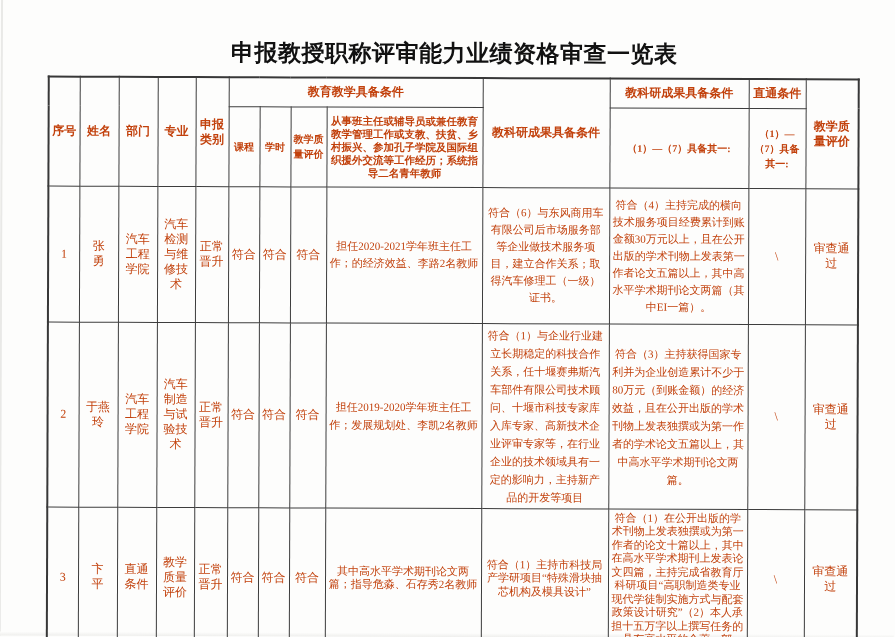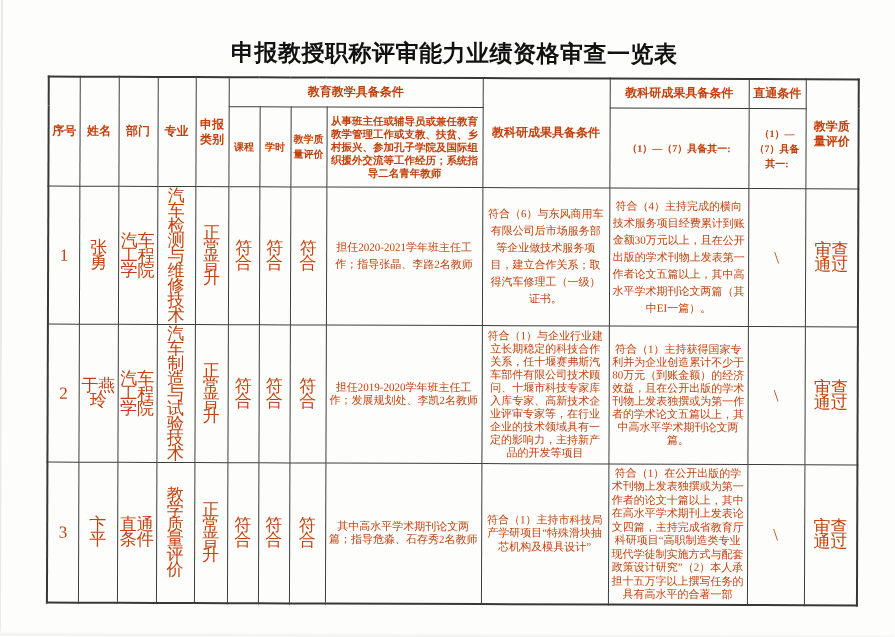--- a/index.html
+++ b/index.html
@@ -53,32 +53,32 @@
   .review th.duty-head {
     font-size: 10.5px;
     line-height: 13px;
     padding: 7px 4px;
   }
   .review th.sub {
     font-size: 10px;
     line-height: 15px;
   }
   .review tbody td {
-    font-size: 17px;
+    font-size: 12px;
     line-height: 15px;
   }
   .review tbody tr.r0 { height: 136px; }
   .review tbody tr.r1 { height: 126px; }
   .review tbody tr.r2 { height: 129px; }
   .review td.longtext {
     font-size: 11px;
     padding: 2px 3px;
   }
   .review tr.r0 td.longtext { line-height: 17px; }
-  .review tr.r1 td.longtext { line-height: 13px; }
+  .review tr.r1 td.longtext { line-height: 18px; }
   .review tr.r2 td.longtext { line-height: 13.5px; margin-left: 16px; }
   
   .scan-edge-left {
     position: absolute; left: 0; top: 0; width: 2px; height: 637px;
     background: #e9e9e7;
   }
   .scan-edge-bottom {
     position: absolute; left: 0; top: 633px; width: 895px; height: 4px;
     background: linear-gradient(#fdfdfc, #efefed);
   }
@@ -133,38 +133,38 @@
     <tbody>
       <tr class="r0">
         <td>1</td>
         <td>张　勇</td>
         <td>汽车工程学院</td>
         <td>汽车检测与维修技术</td>
         <td>正常晋升</td>
         <td>符合</td>
         <td>符合</td>
         <td>符合</td>
-        <td class="longtext">担任2020-2021学年班主任工作；指导张晶、李路2名教师</td>
+        <td class="longtext">担任2020-2021学年班主任工作；的经济效益、李路2名教师</td>
         <td class="longtext">符合（6）与东风商用车有限公司后市场服务部等企业做技术服务项目，建立合作关系；取得汽车修理工（一级）证书。</td>
         <td class="longtext">符合（4）主持完成的横向技术服务项目经费累计到账金额30万元以上，且在公开出版的学术刊物上发表第一作者论文五篇以上，其中高水平学术期刊论文两篇（其中EI一篇）。</td>
         <td>\</td>
         <td>审查通过</td>
       </tr>
       <tr class="r1">
         <td>2</td>
         <td>于燕玲</td>
         <td>汽车工程学院</td>
         <td>汽车制造与试验技术</td>
         <td>正常晋升</td>
         <td>符合</td>
         <td>符合</td>
         <td>符合</td>
         <td class="longtext">担任2019-2020学年班主任工作；发展规划处、李凯2名教师</td>
         <td class="longtext">符合（1）与企业行业建立长期稳定的科技合作关系，任十堰赛弗斯汽车部件有限公司技术顾问、十堰市科技专家库入库专家、高新技术企业评审专家等，在行业企业的技术领域具有一定的影响力，主持新产品的开发等项目</td>
-        <td class="longtext">符合（1）主持获得国家专利并为企业创造累计不少于80万元（到账金额）的经济效益，且在公开出版的学术刊物上发表独撰或为第一作者的学术论文五篇以上，其中高水平学术期刊论文两篇。</td>
+        <td class="longtext">符合（3）主持获得国家专利并为企业创造累计不少于80万元（到账金额）的经济效益，且在公开出版的学术刊物上发表独撰或为第一作者的学术论文五篇以上，其中高水平学术期刊论文两篇。</td>
         <td>\</td>
         <td>审查通过</td>
       </tr>
       <tr class="r2">
         <td>3</td>
         <td>卞　平</td>
         <td>直通条件</td>
         <td>教学质量评价</td>
         <td>正常晋升</td>
         <td>符合</td>

